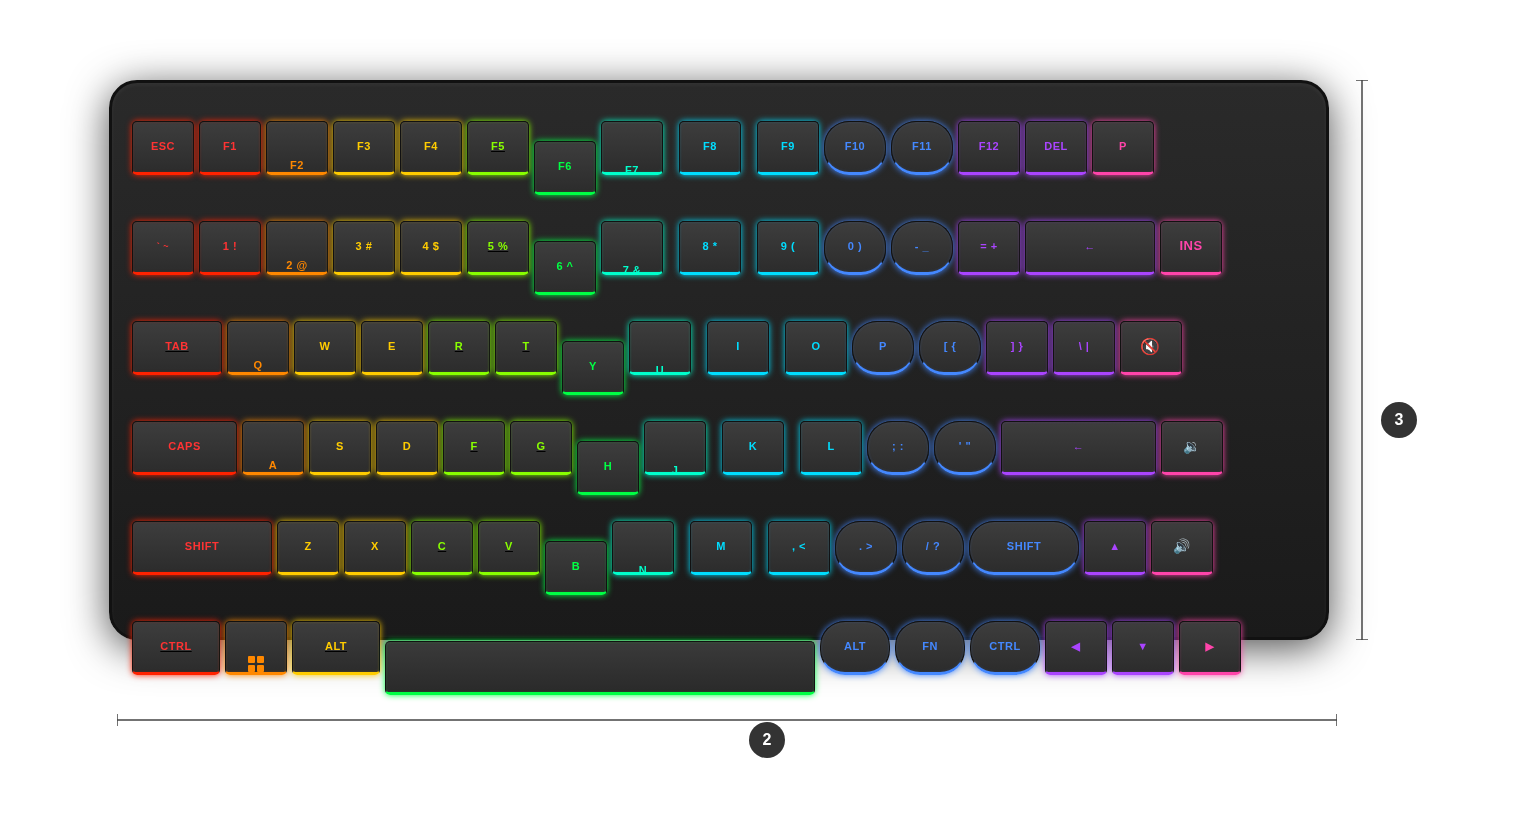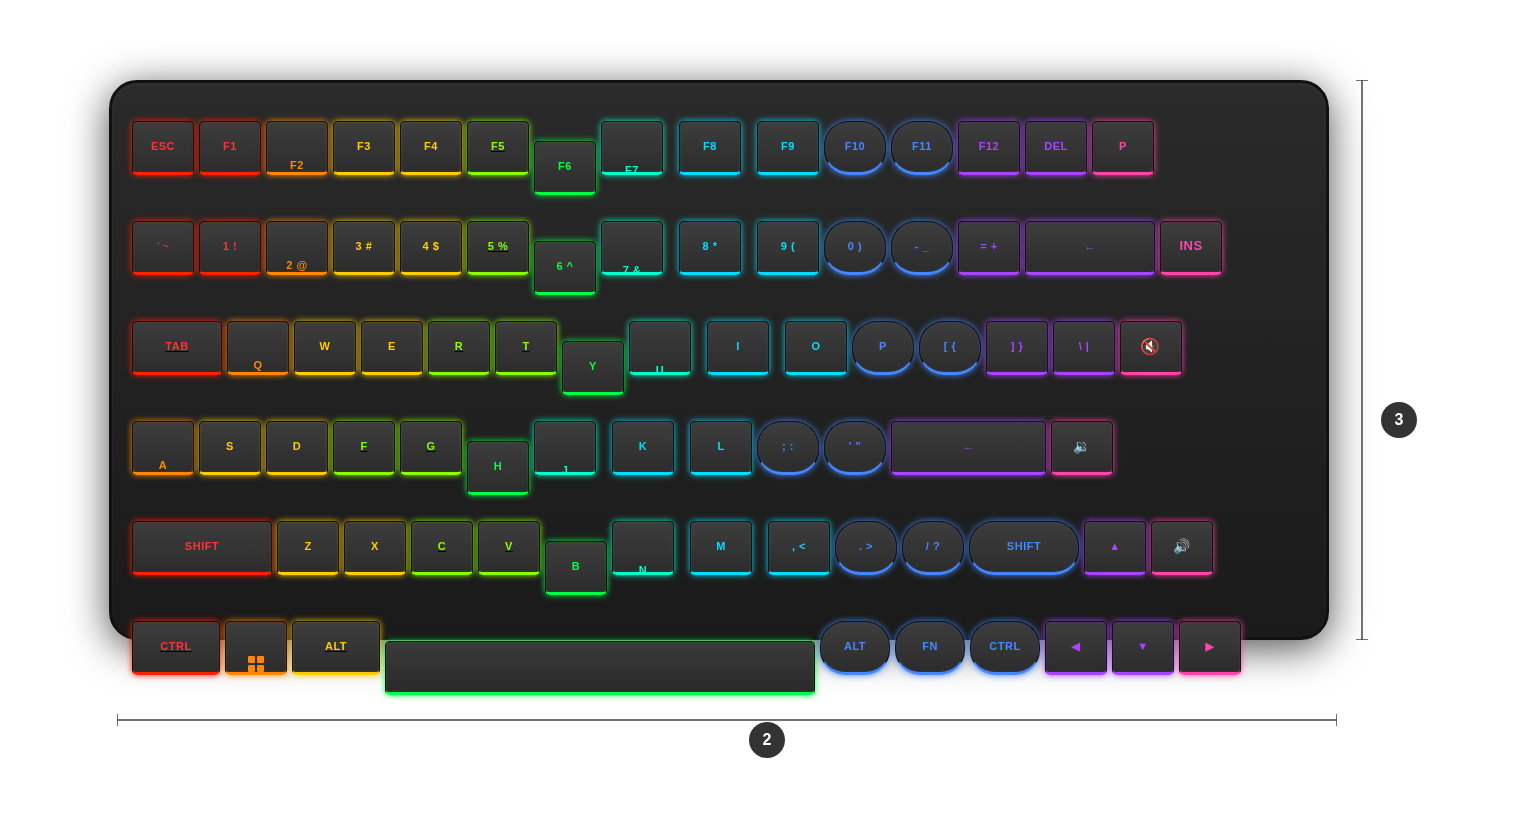--- a/index.html
+++ b/index.html
@@ -297,20 +297,23 @@
       </div>
       <div class="key glow-purple key-w1">
         <span class="key-label c-purple">\ |</span>
       </div>
       <div class="key glow-pink key-w1">
         <span class="key-label c-pink" style="font-size:16px;">🔇</span>
       </div>
     </div>
 
     <div class="key-row">
+      <div class="key glow-red key-w175" style="width:105px;">
+        <span class="key-label c-red">CAPS</span>
+      </div>
       <div class="key glow-orange key-w1">
         <span class="key-label c-orange">A</span>
       </div>
       <div class="key glow-yellow key-w1">
         <span class="key-label c-yellow">S</span>
       </div>
       <div class="key glow-yellow key-w1">
         <span class="key-label c-yellow">D</span>
       </div>
       <div class="key glow-lime key-w1">

